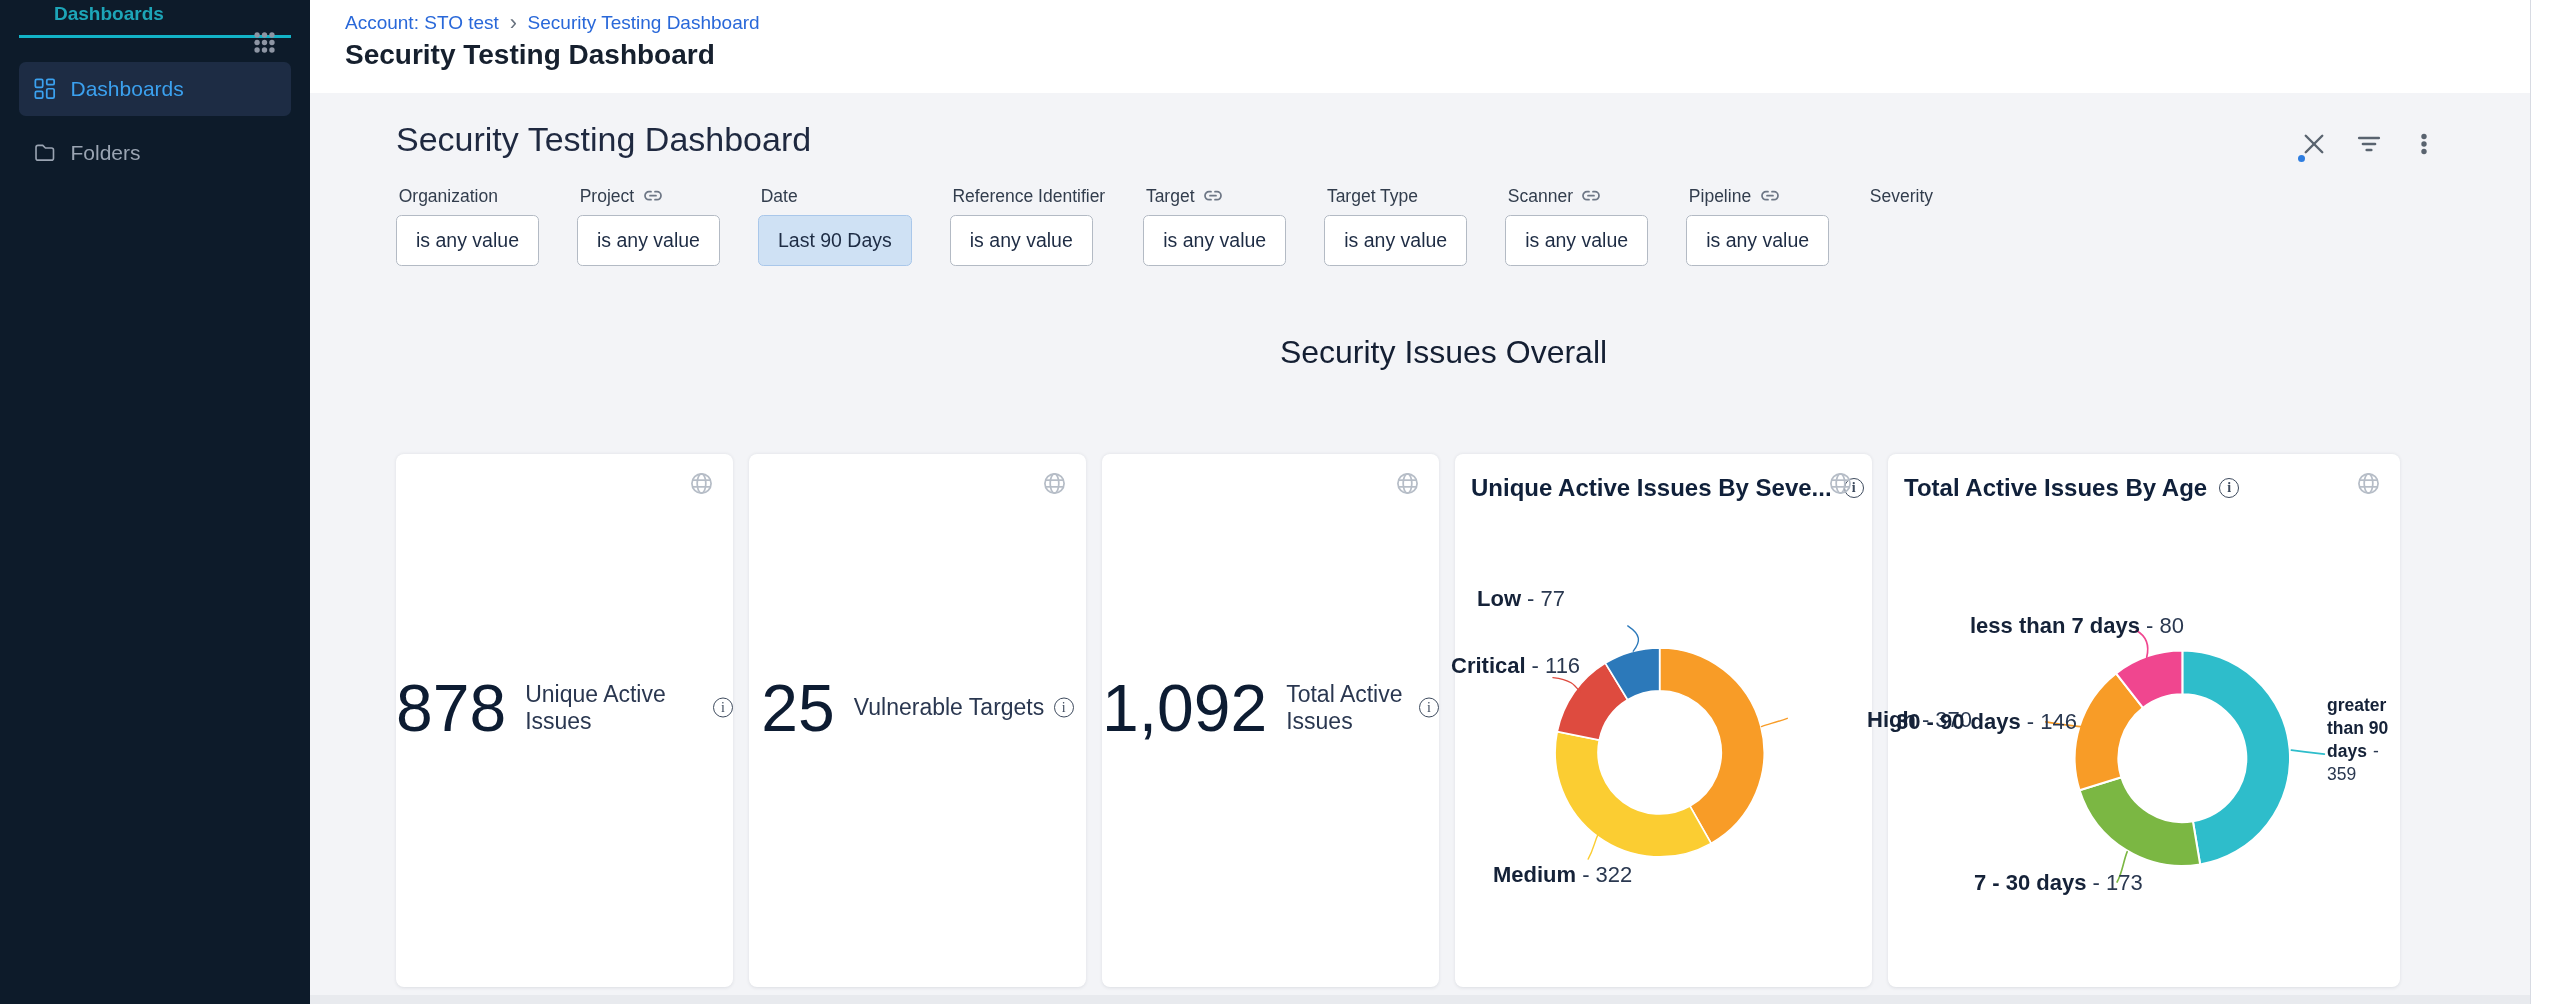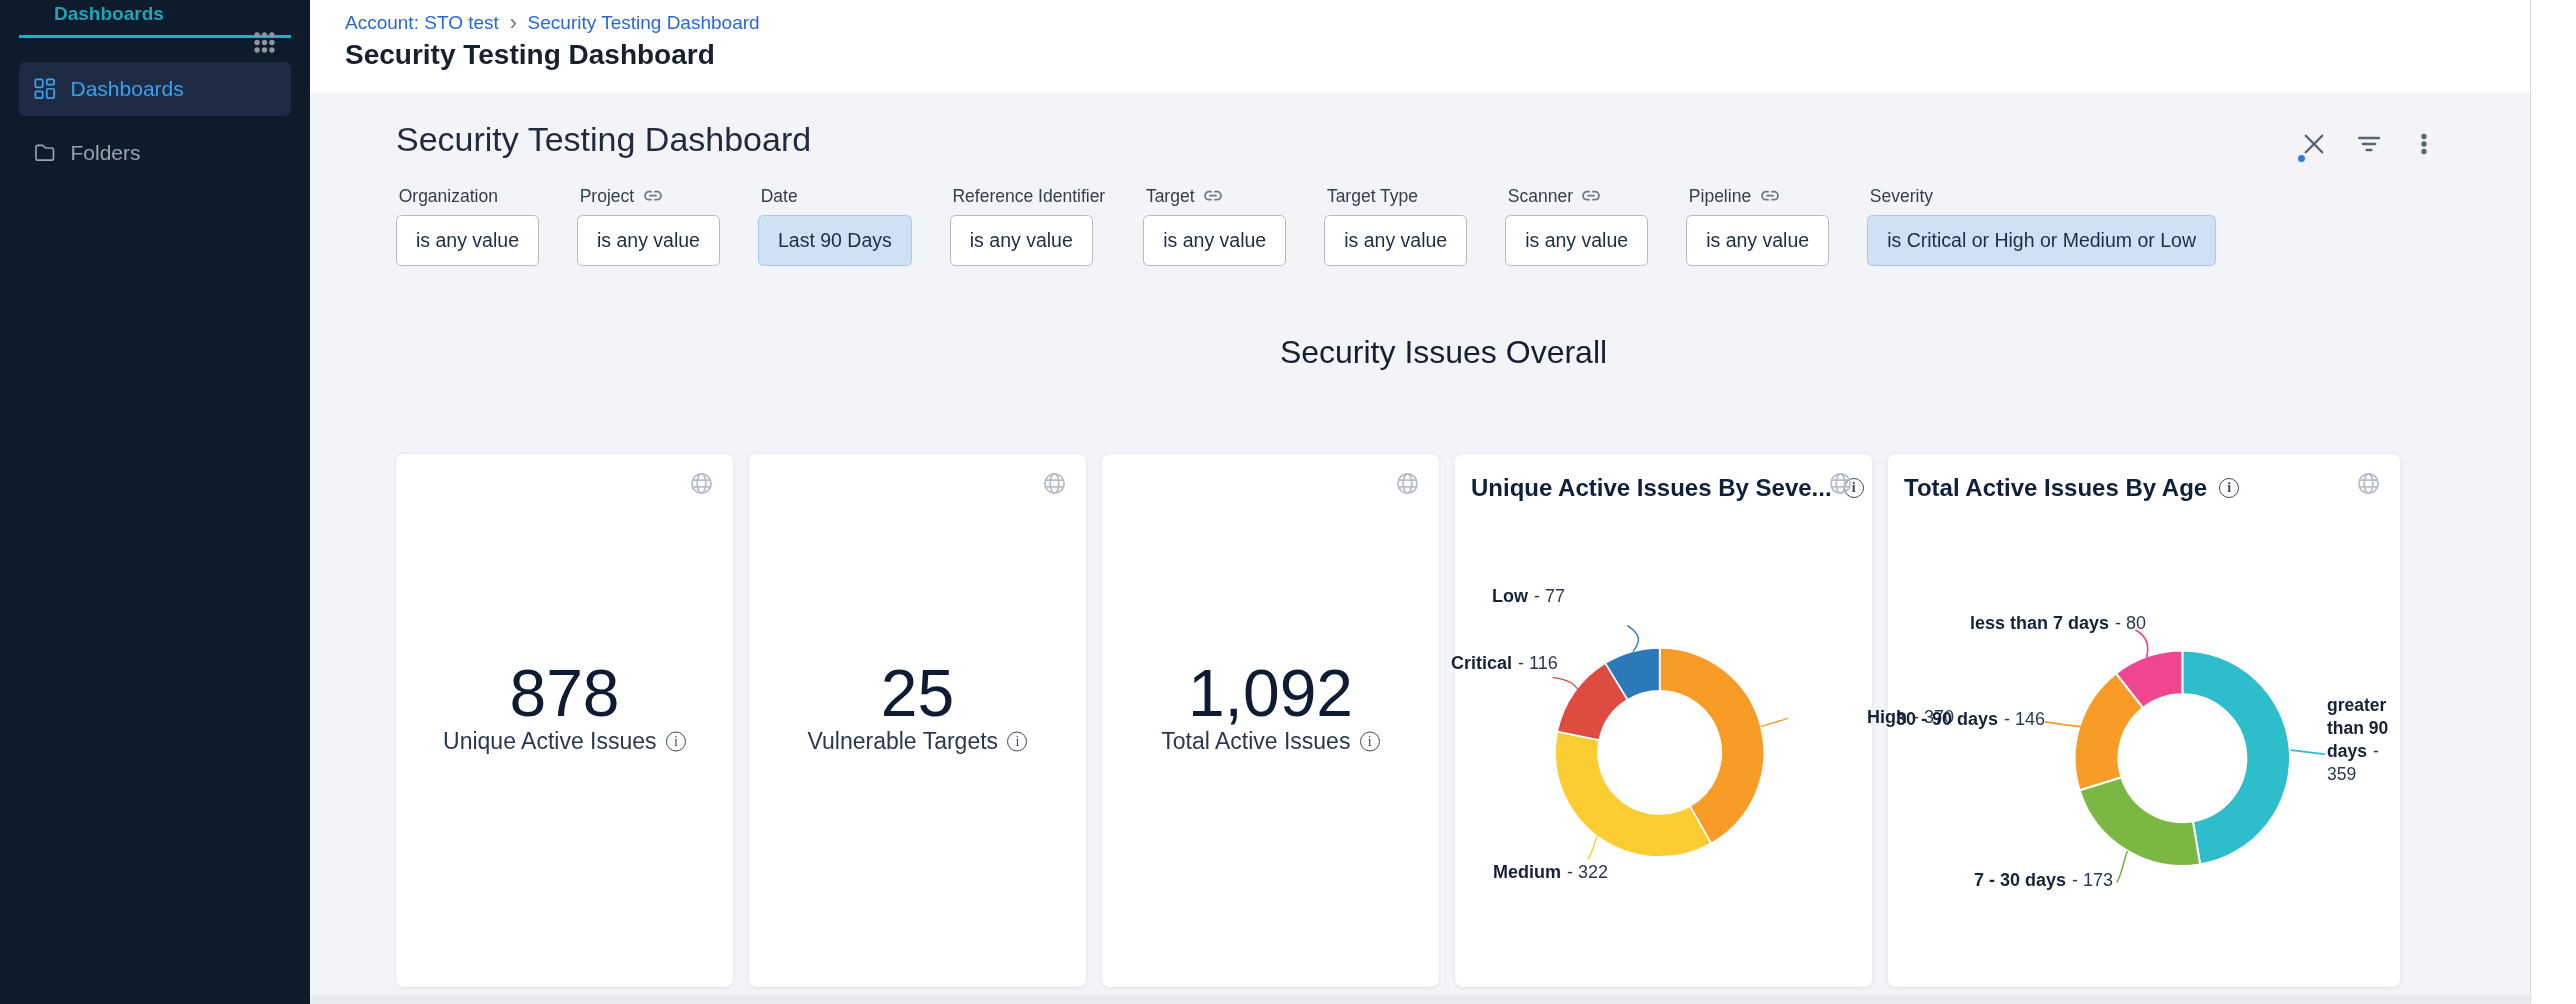--- a/index.html
+++ b/index.html
@@ -61,38 +61,38 @@
 
   
   .cards { display:flex; gap:16px; margin-top:82px; height:533px; }
   .card { position:relative; background:#ffffff; border-radius:8px;
     box-shadow:0 0.7px 3.4px rgba(30,40,60,0.10); }
   .card.metric { width:337px; }
   .card.chart-a { width:417px; }
   .card.chart-b { width:512px; }
   .globe { position:absolute; top:17.5px; right:20px; width:23px; height:23px; cursor:pointer; z-index:3; }
 
-  .metric-body { position:absolute; inset:0; display:flex; flex-direction:column;
-    align-items:center; justify-content:center; transform:translateY(-13.5px); gap:2px; }
+  .metric-body { position:absolute; inset:0; display:flex; flex-direction:row;
+    align-items:center; justify-content:center; transform:translateY(-13.5px); gap:19px; }
   .metric-value { font-size:66px; font-weight:400; color:#0d1c32; line-height:1; }
   .metric-label { display:flex; align-items:center; gap:9.4px; font-size:23px; color:#2a3750; }
 
   .info-icon { width:20px; height:20px; border:1.3px solid #3d4a5d; border-radius:50%;
     display:inline-flex; align-items:center; justify-content:center; cursor:pointer;
     font-family:"Liberation Serif","DejaVu Serif",serif; font-size:14px; font-style:normal;
     color:#3d4a5d; line-height:1; flex:0 0 auto; }
 
   .chart-title { position:absolute; top:20px; left:16px; display:flex; align-items:center;
     gap:12px; font-size:24px; font-weight:600; color:#10203a; z-index:3; white-space:nowrap; }
 
   svg.donut { position:absolute; inset:0; width:100%; height:100%; }
   svg.donut path[data-seg] { stroke:#ffffff; stroke-width:3; cursor:pointer; }
   svg.donut path[data-leader] { fill:none; stroke-width:2.5; stroke-linecap:round; }
 
-  .slice-label { position:absolute; font-size:18px; color:#2a3850; white-space:nowrap; z-index:2; }
+  .slice-label { position:absolute; font-size:22px; color:#2a3850; white-space:nowrap; z-index:2; }
   .slice-label b { color:#152238; font-weight:700; }
   .slice-label .vl { margin-left:6px; }
 
   
   .c0-low      { right:307px; top:132px; }
   .c0-critical { left:-4px;  top:199px; }
   .c0-high     { left:412px; top:253px; }
   .c0-medium   { left:38px;  top:408px; }
   
   .c1-less    { left:82px; top:159px; }
@@ -249,21 +249,20 @@
                 <path d="M16.5 2.5 h3 a6 6 0 0 1 0 12 h-3"></path>
                 <path d="M9 8.5 h9"></path>
             </svg>
           </div>
           <button class="filter-btn">is any value</button>
         </div>
         <div class="filter-group">
           <div class="flabel">
               <span>Severity</span>
             </div>
-          <button class="filter-btn active">is Critical or High or Medium or Low</button>
         </div>
       </div>
 
       <div class="section-title">Security Issues Overall</div>
 
       <div class="cards">
 
         <div class="card metric">
           <span class="globe">
             <svg viewBox="0 0 24 24" fill="none" stroke="#b6bdc7" stroke-width="1.8">

